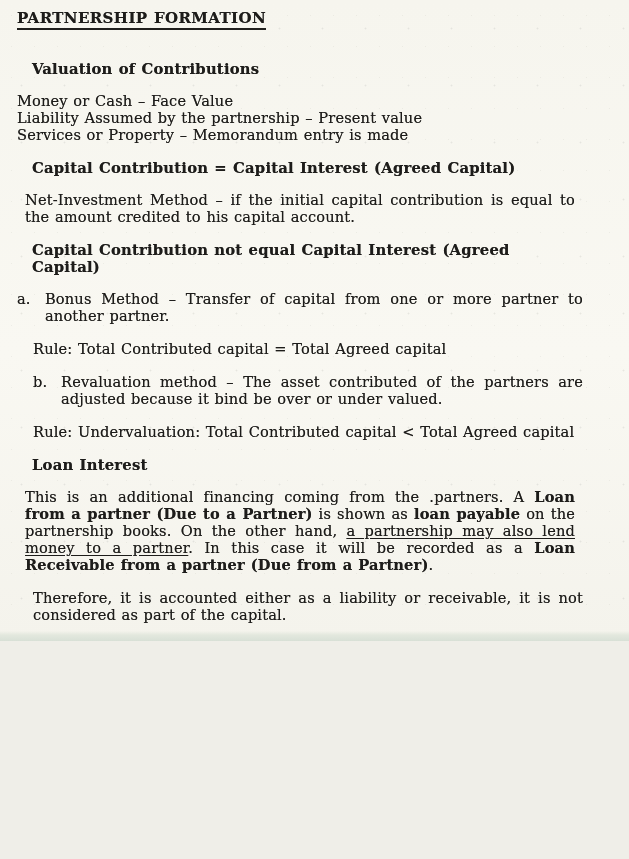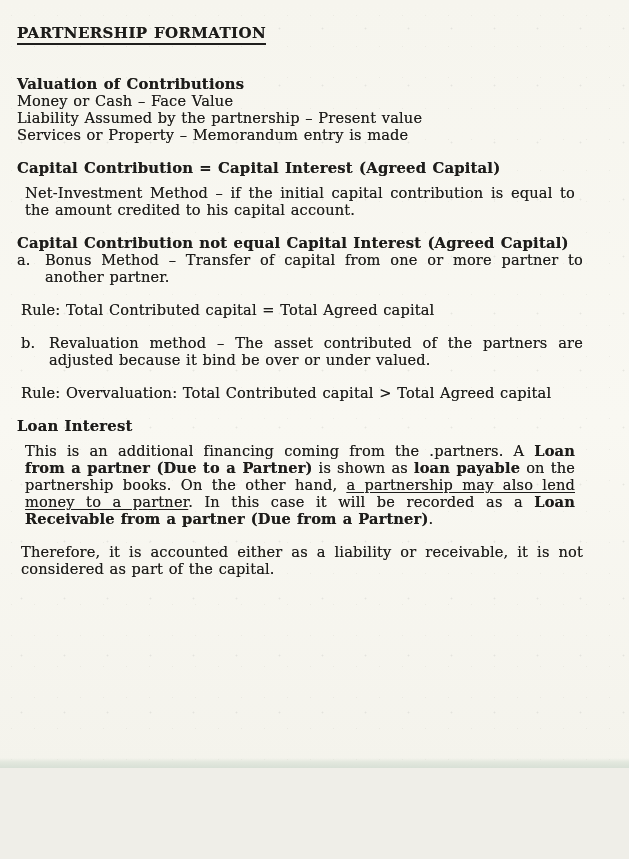--- a/index.html
+++ b/index.html
@@ -3,23 +3,23 @@
 <meta charset="utf-8">
 <style>
   html,body{margin:0;padding:0;}
   body{
     width:629px;height:859px;overflow:hidden;
     font-family:"DejaVu Serif","Liberation Serif",serif;
     background:#efeee8;
   }
   .page{
     position:relative;
-    width:629px;height:768px;
+    width:629px;height:641px;
     box-sizing:border-box;
-    padding:24px 46px 0 17px;
+    padding:9px 46px 0 17px;
     background-color:#f8f6f0;
     background-image:
       radial-gradient(circle, rgba(70,75,65,.10) 0.6px, transparent 1.2px),
       radial-gradient(circle, rgba(90,90,80,.07) 0.5px, transparent 1px),
       linear-gradient(180deg,#f6f5ee 0%,#f9f8f2 55%,#f4f3ec 100%);
     background-size:43px 57px, 23px 31px, 100% 100%;
     color:#1d1c1a;
     font-size:14.6px;
     line-height:17px;
     letter-spacing:.15px;
@@ -31,32 +31,32 @@
     margin:0 0 14px 0;
     font-size:15px;
     font-weight:700;
     letter-spacing:.4px;
     border-bottom:2px solid #201f1d;
     padding-bottom:1px;
   }
   .block{margin:16px 0 0 0;}
   .block.first{margin-top:0;}
   h2{
-    margin:0;font-size:14.8px;font-weight:700;line-height:17px;
+    margin:15px;font-size:14.8px;font-weight:700;line-height:17px;
     letter-spacing:.2px;
   }
   p{margin:8px;}
   .justify{text-align:justify;}
   .b{font-weight:700;}
   .u{text-decoration:underline;text-underline-offset:2px;}
   .line{white-space:nowrap;}
   .li{display:flex;margin:0;}
   .li .marker{flex:0 0 28px;}
   .li .li-text{flex:1;text-align:justify;}
-  .rule-line{margin:16px 0 0 4px;}
+  .rule-line{margin:16px 0 0 16px;}
   .bottom-strip{
     position:absolute;left:0;bottom:0;width:629px;height:10px;
     background:linear-gradient(180deg, rgba(223,229,220,0) 0%, #e3e8de 40%, #d8e0d6 100%);
   }
 </style>
 </head>
 <body>
 
 <div class="page">
 
@@ -79,21 +79,21 @@
     <h2>Capital Contribution not equal Capital Interest (Agreed Capital)</h2>
     <div class="li">
       <span class="marker">a.</span>
       <span class="li-text">Bonus Method – Transfer of capital from one or more partner to another partner.</span>
     </div>
     <p class="rule-line">Rule: Total Contributed capital = Total Agreed capital</p>
     <div class="li rule-line">
       <span class="marker">b.</span>
       <span class="li-text">Revaluation method – The asset contributed of the partners are adjusted because it bind be over or under valued.</span>
     </div>
-    <p class="rule-line">Rule: Overvaluation: Total Contributed capital &gt; Total Agreed capital</p>
+    <p class="rule-line">Rule: Undervaluation: Total Contributed capital &lt; Total Agreed capital</p>
   </section>
 
   <section class="block">
     <h2>Loan Interest</h2>
     <p class="justify"><span>This is an additional financing coming from the .partners. A </span><span class="b">Loan from a partner (Due to a Partner)</span><span> is shown as </span><span class="b">loan payable</span><span> on the partnership books. On the other hand, </span><span class="u">a partnership may also lend money to a partner</span><span>. In this case it will be recorded as a </span><span class="b">Loan Receivable from a partner (Due from a Partner)</span><span>.</span></p>
     <p class="rule-line justify">Therefore, it is accounted either as a liability or receivable, it is not considered as part of the capital.</p>
   </section>
 
   <section class="block">
   </section>

